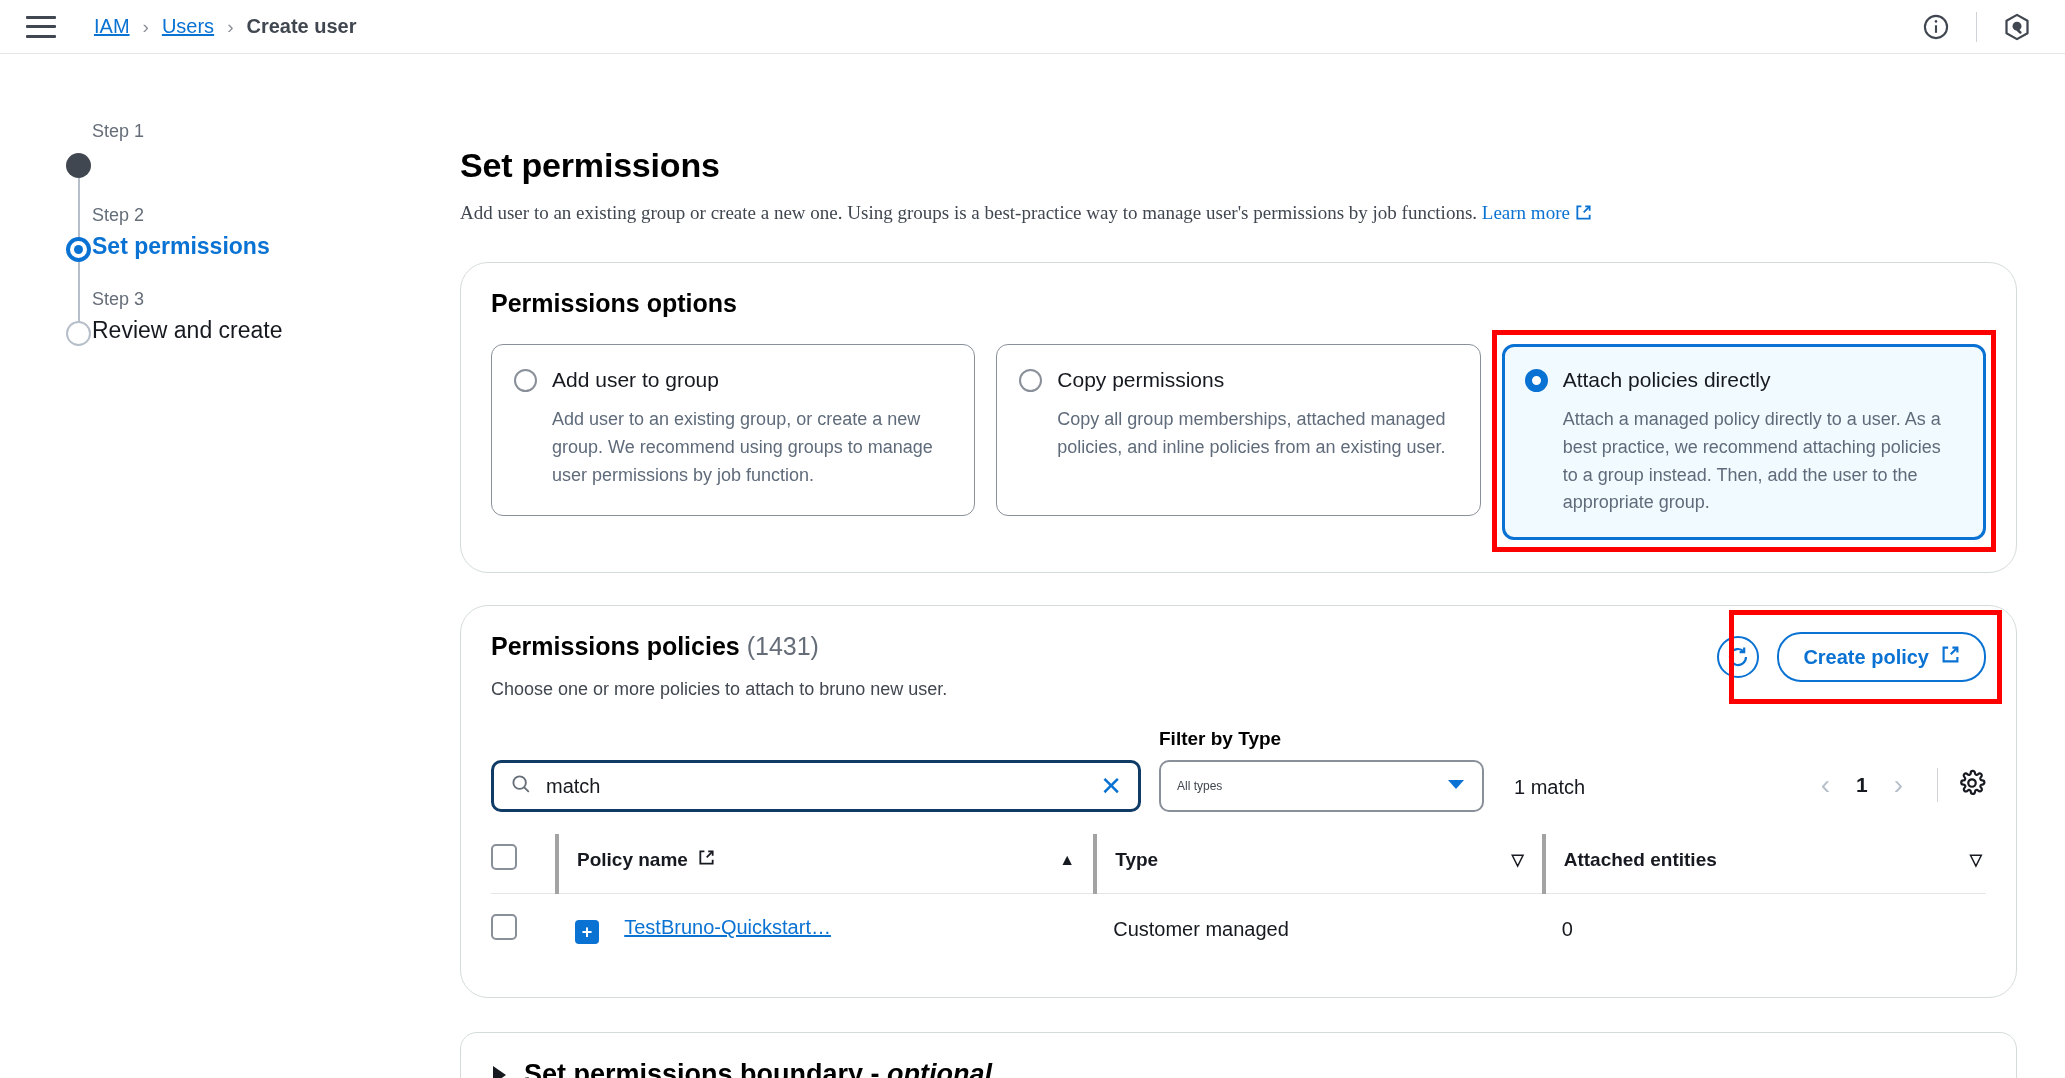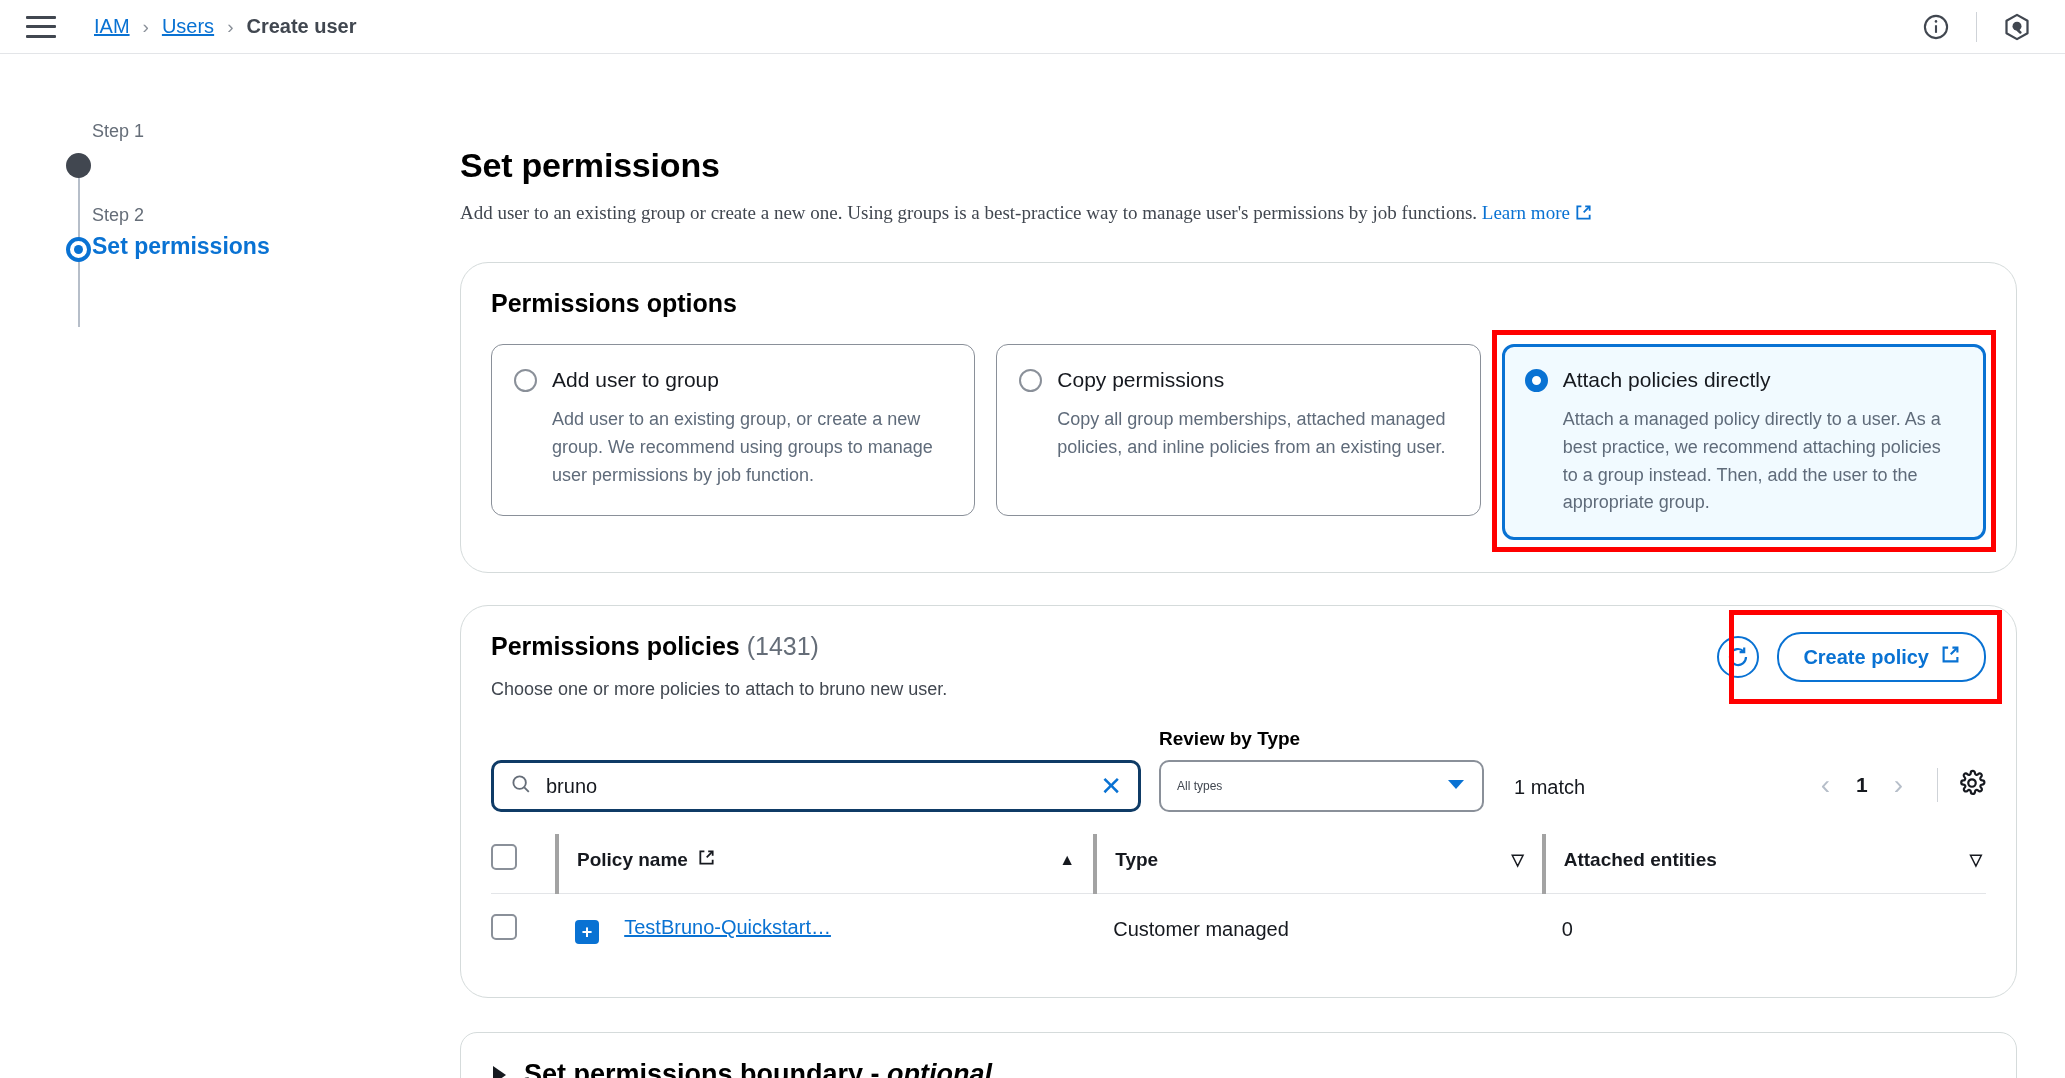--- a/index.html
+++ b/index.html
@@ -176,20 +176,25 @@
         <div class="step-num">Step 1</div>
       </div>
 
       <div class="step">
         <div class="step-line" style="top:49px;height:78px;"></div>
         <div class="step-marker m-current"></div>
         <div class="step-num">Step 2</div>
         <div class="step-label cur">Set permissions</div>
       </div>
 
+      <div class="step">
+        <div class="step-marker m-todo"></div>
+        <div class="step-num">Step 3</div>
+        <div class="step-label">Review and create</div>
+      </div>
 
     </div>
   </div>
 
   <div class="main">
 
     <h1 class="h1">Set permissions</h1>
     <div class="subtitle">
       <span>Add user to an existing group or create a new one. Using groups is a best-practice way to manage user's permissions by job functions.</span>
       <span class="link">Learn more</span><span class="ext"><svg width="17" height="17" viewBox="0 0 16 16" fill="none" stroke="#0972d3" stroke-width="1.7">
@@ -267,26 +272,26 @@
       </div>
 
       <div class="filters">
         <div class="search-box">
           <span>
             <svg width="22" height="22" viewBox="0 0 24 24" fill="none" stroke="#656d78" stroke-width="2">
                 <circle cx="10.5" cy="10.5" r="6.8"></circle>
                 <line x1="15.6" y1="15.6" x2="20.5" y2="20.5"></line>
               </svg>
           </span>
-          <span class="search-val" title="Find policies">bruno</span>
+          <span class="search-val" title="Find policies">match</span>
           <span class="clear-x">✕</span>
         </div>
 
         <div class="filter-group">
-          <div class="filter-label">Review by Type</div>
+          <div class="filter-label">Filter by Type</div>
           <div class="select">
             <span class="select-val">All types</span>
             <span>
               <svg width="20" height="14" viewBox="0 0 20 14">
                   <polygon points="2,3 18,3 10,12" fill="#0972d3"></polygon>
                 </svg>
             </span>
           </div>
         </div>
 

